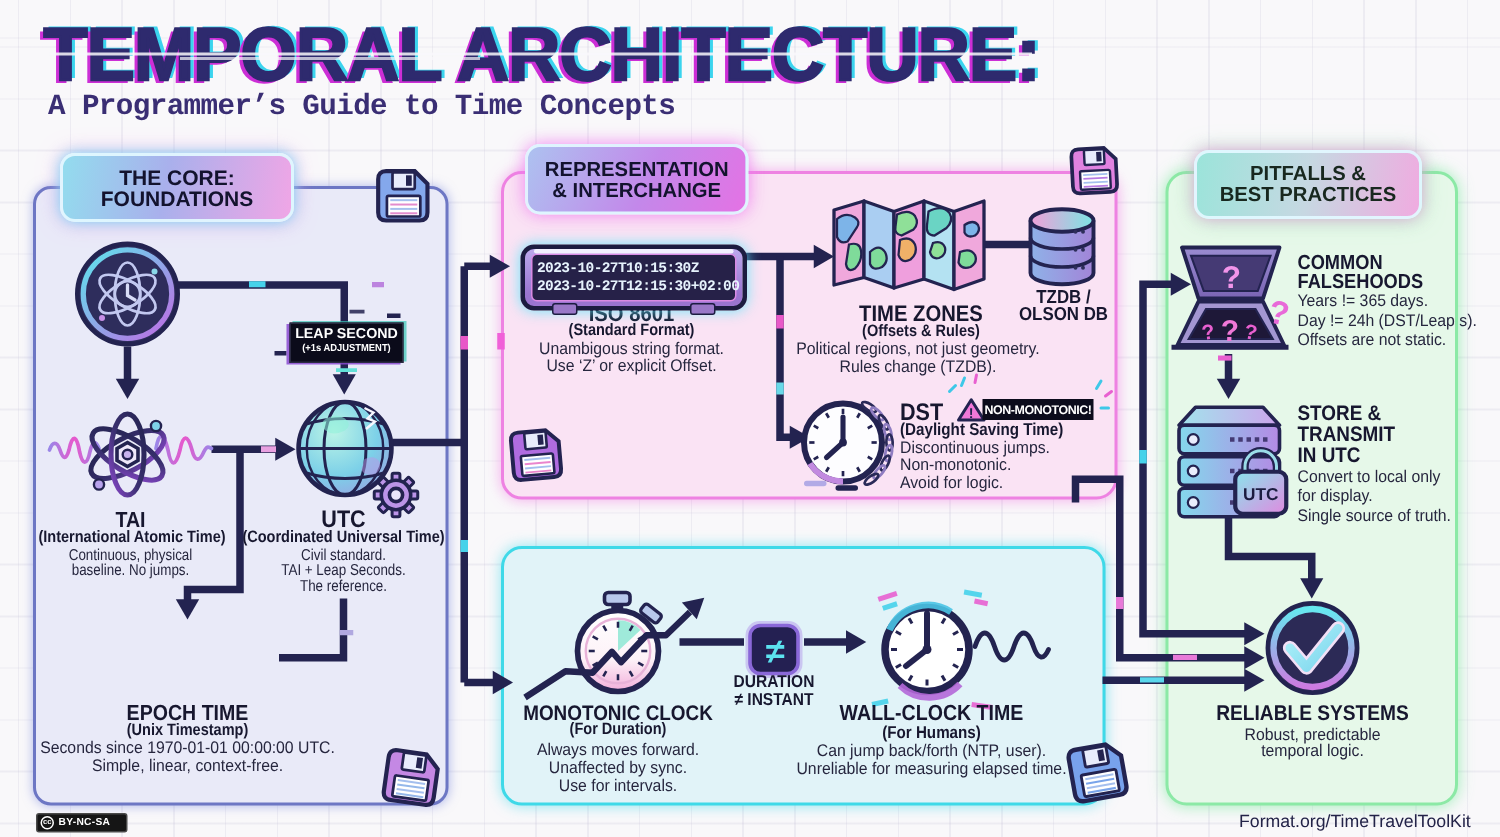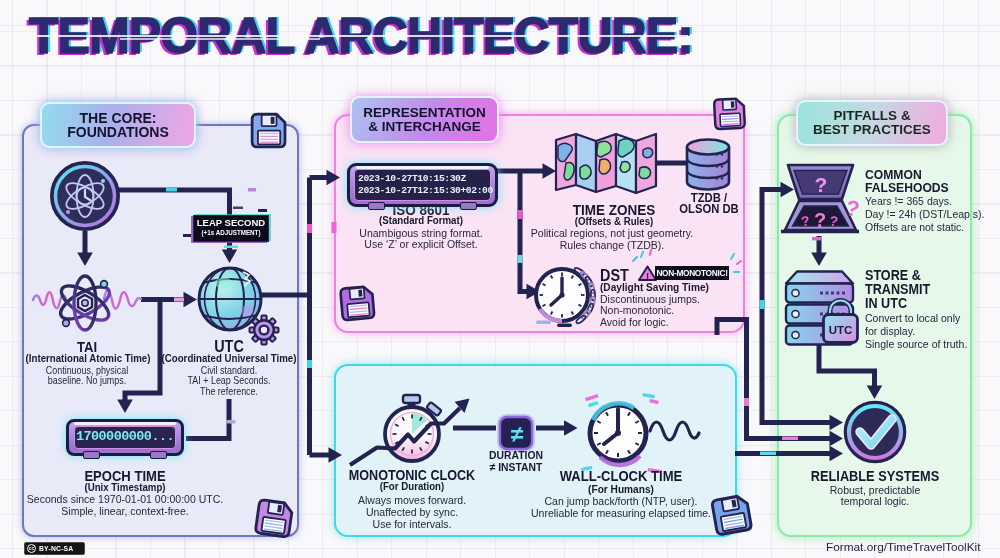--- a/index.html
+++ b/index.html
@@ -47,20 +47,21 @@
 <div id="wrap">
 <div id="grid"></div>
 <div class="panel" id="p-left"></div>
 <div class="panel" id="p-pink"></div>
 <div class="panel" id="p-cyan"></div>
 <div class="panel" id="p-green"></div>
 
 <div id="title">TEMPORAL ARCHITECTURE:</div>
 <div style="position:absolute;left:33px;top:35px;width:655px;height:2.2px;background:rgba(249,248,251,.85);z-index:4;"></div>
     <div style="position:absolute;left:120px;top:38px;width:200px;height:1.6px;background:rgba(249,248,251,.7);z-index:4;"></div>
+    <div id="subtitle">A Programmer’s Guide to Time Concepts</div>
 
 <div class="badge" id="b-repr">
       <div>REPRESENTATION</div>
       <div>&amp; INTERCHANGE</div>
     </div>
 <div class="badge" id="b-core">
       <div>THE CORE:</div>
       <div>FOUNDATIONS</div>
     </div>
 <div class="badge" id="b-pitf">
@@ -450,26 +451,20 @@
 
 <div class="t hd lft" style="left:865px;top:167.5px;font-size:13.5px;line-height:13px;">COMMON<br>FALSEHOODS</div>
 <div class="t bd lft" style="left:865px;top:194.5px;font-size:11.2px;line-height:13.2px;text-align:left;">Years != 365 days.<br>Day != 24h (DST/Leap s).<br>Offsets are not static.</div>
 <div class="t hd lft" style="left:865px;top:269px;font-size:14px;line-height:13.8px;">STORE &amp;<br>TRANSMIT<br>IN UTC</div>
 <div class="t bd lft" style="left:865px;top:312px;font-size:11.2px;line-height:13px;text-align:left;">Convert to local only<br>for display.<br>Single source of truth.</div>
 <div class="t hd" style="left:795px;top:467.5px;width:160px;font-size:14.2px;">RELIABLE SYSTEMS</div>
 <div class="t bd" style="left:795px;top:484.5px;width:160px;font-size:11.2px;line-height:11.2px;">Robust, predictable<br>temporal logic.</div>
 
 <div id="footer">Format.org/TimeTravelToolKit</div>
 
-<div class="disp" id="epoch">
-      <div style="position:absolute;left:5px;right:5px;top:0px;height:2.5px;background:rgba(246,246,255,.92);border-radius:2px;z-index:1;"></div>
-      <div class="scr">1700000000...</div>
-      <div class="foot" style="left:14px;"></div>
-      <div class="foot" style="right:14px;"></div>
-    </div>
 <div class="disp" id="iso">
       <div style="position:absolute;left:6px;right:6px;top:0px;height:2.5px;background:rgba(246,246,255,.92);border-radius:2px;z-index:1;"></div>
       <div class="scr">2023-10-27T10:15:30Z<br>2023-10-27T12:15:30+02:00</div>
       <div class="foot" style="left:18px;"></div>
       <div class="foot" style="right:18px;"></div>
     </div>
 
 <div id="leap">
       <div class="l1">LEAP SECOND</div>
       <div class="l2">(+1s ADJUSTMENT)</div>

